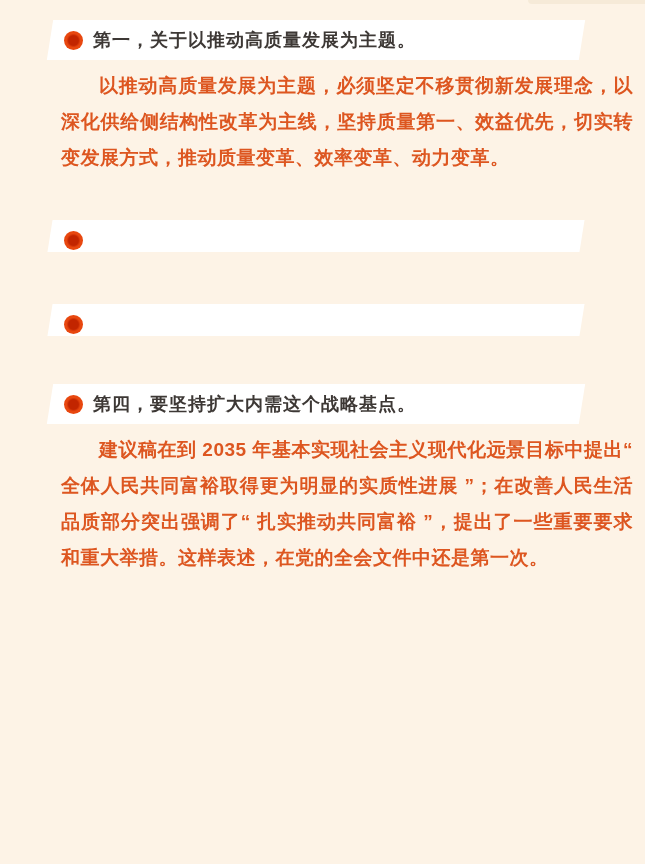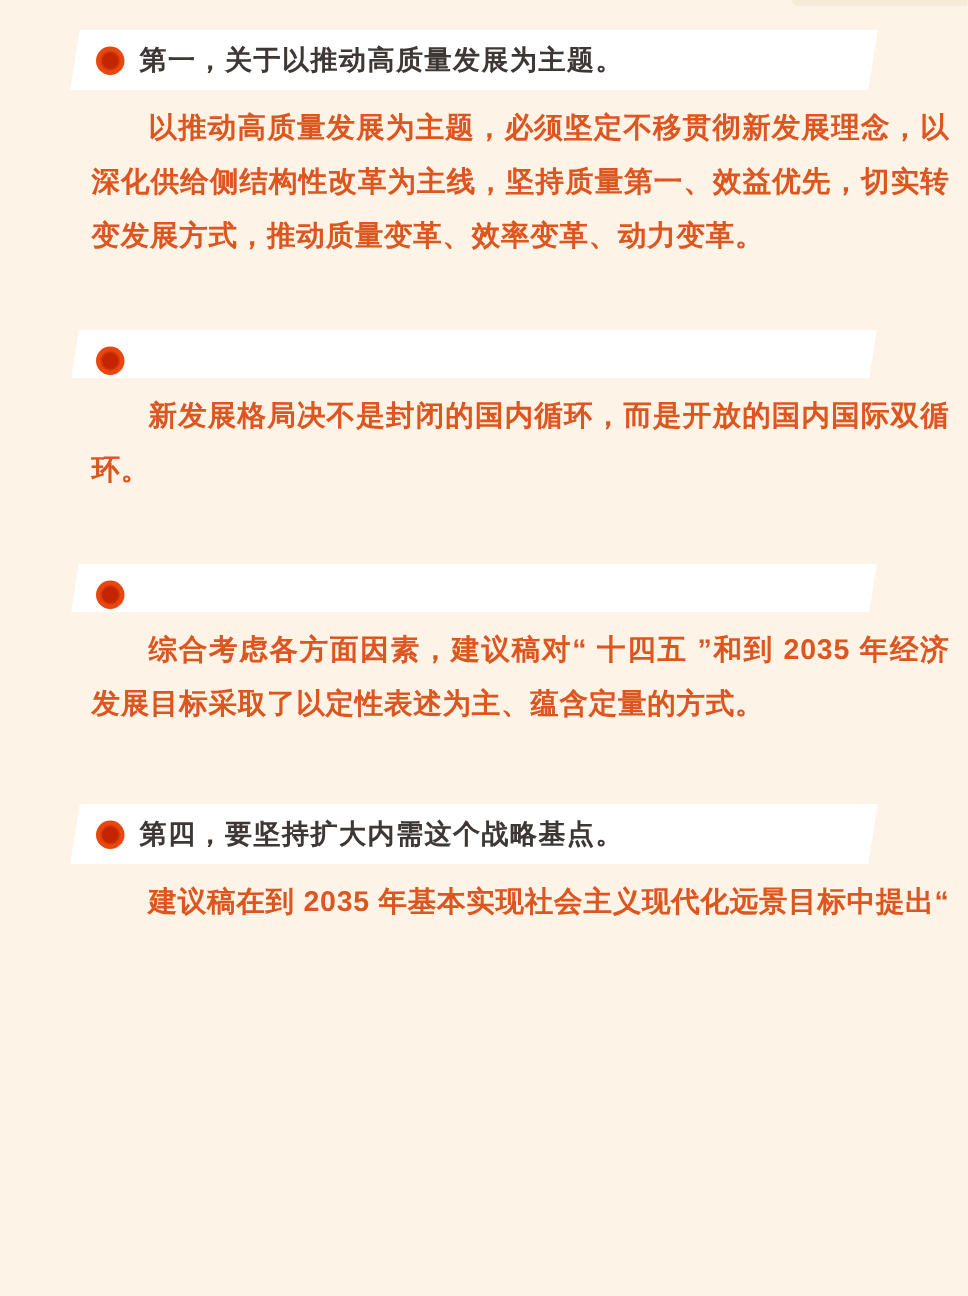--- a/index.html
+++ b/index.html
@@ -100,32 +100,28 @@
     </div>
   </div>
 
   <div class="section section-2">
     <div class="hblock">
       <div class="hrow">
         <span class="bullet"></span>
       </div>
     </div>
     <div class="para-group">
-      <p>新发展格局决不是封闭的国内循环，而是开放的国内国际双循环。</p>
     </div>
   </div>
 
   <div class="section section-3">
     <div class="hblock">
       <div class="hrow">
         <span class="bullet"></span>
       </div>
-    </div>
-    <div class="para-group">
-      <p>综合考虑各方面因素，建议稿对“ 十四五 ”和到 2035 年经济发展目标采取了以定性表述为主、蕴含定量的方式。</p>
     </div>
   </div>
 
   <div class="section section-4">
     <div class="hblock">
       <div class="hrow">
         <span class="bullet"></span>
         <span class="htext">第四，要坚持扩大内需这个战略基点。</span>
       </div>
     </div>

